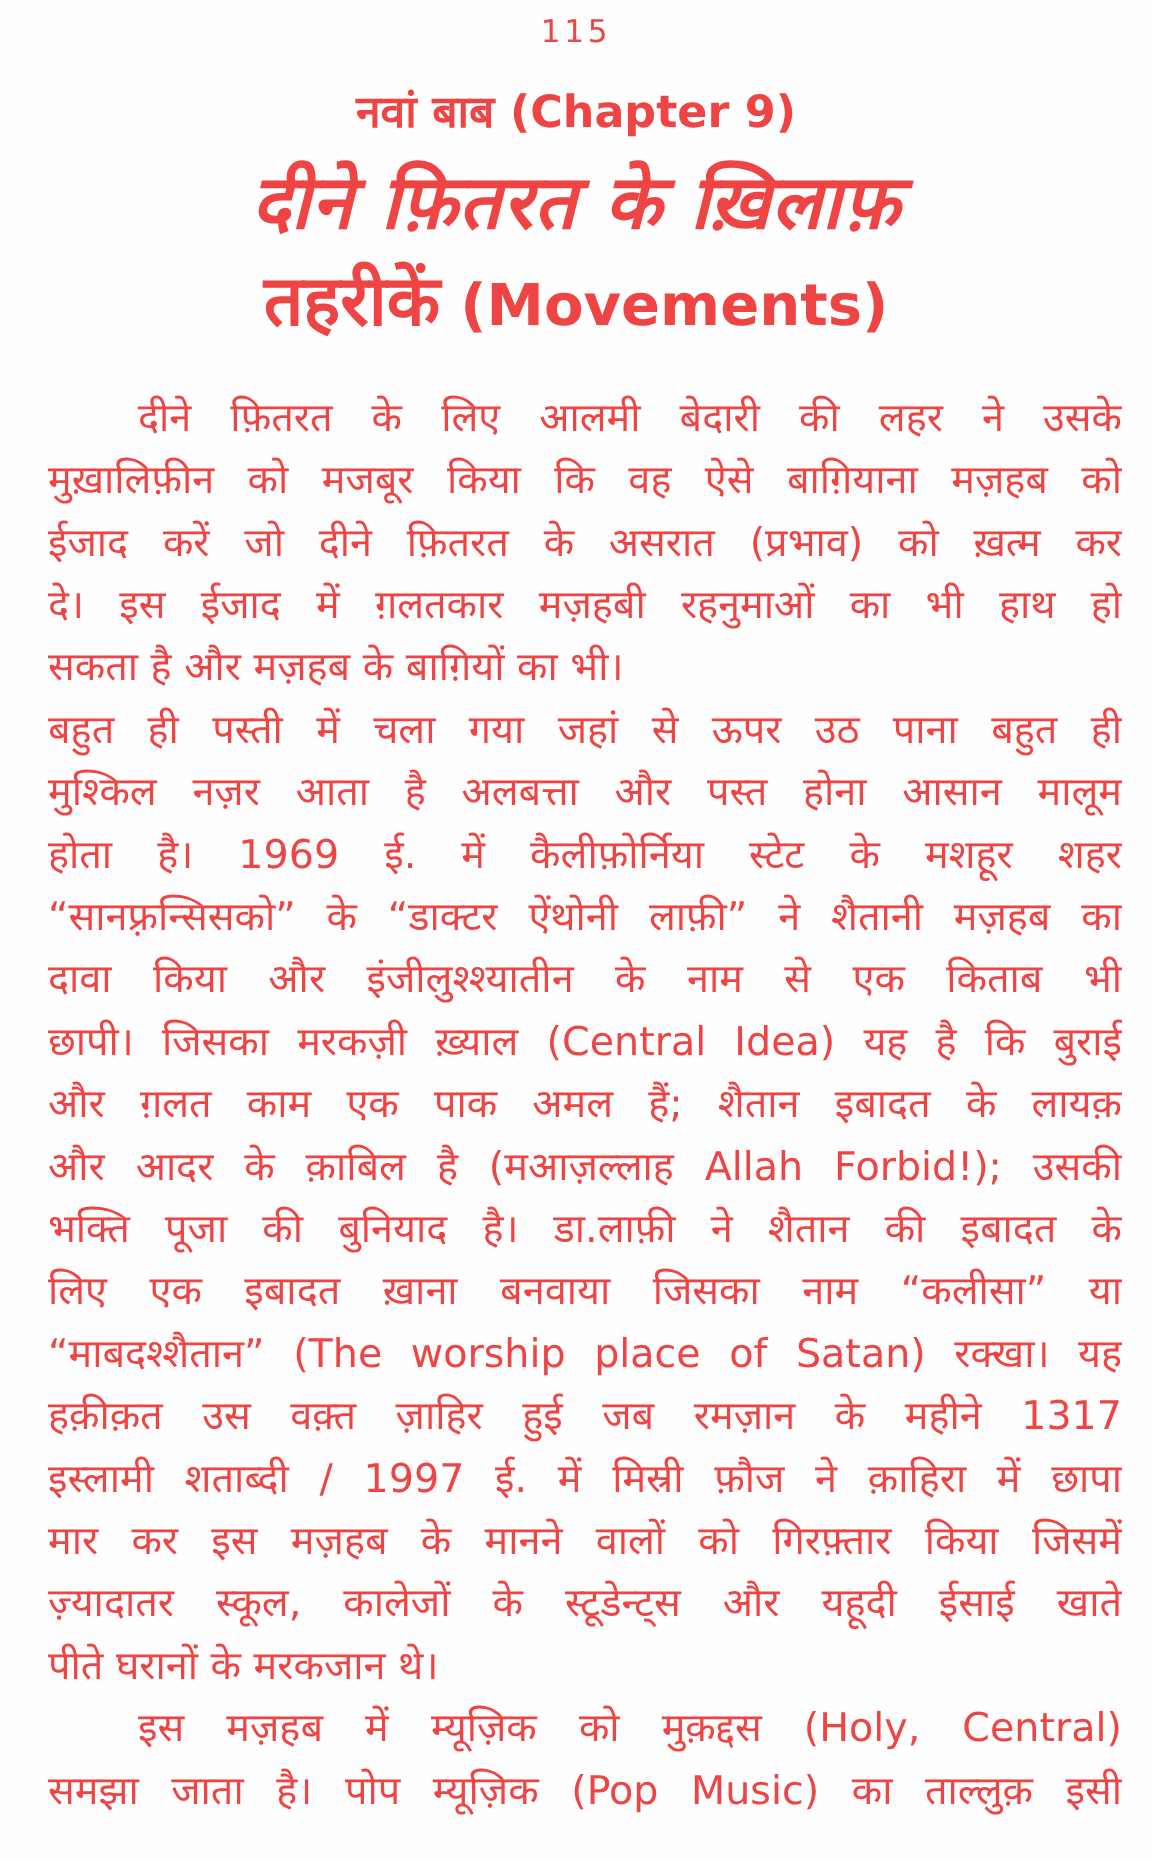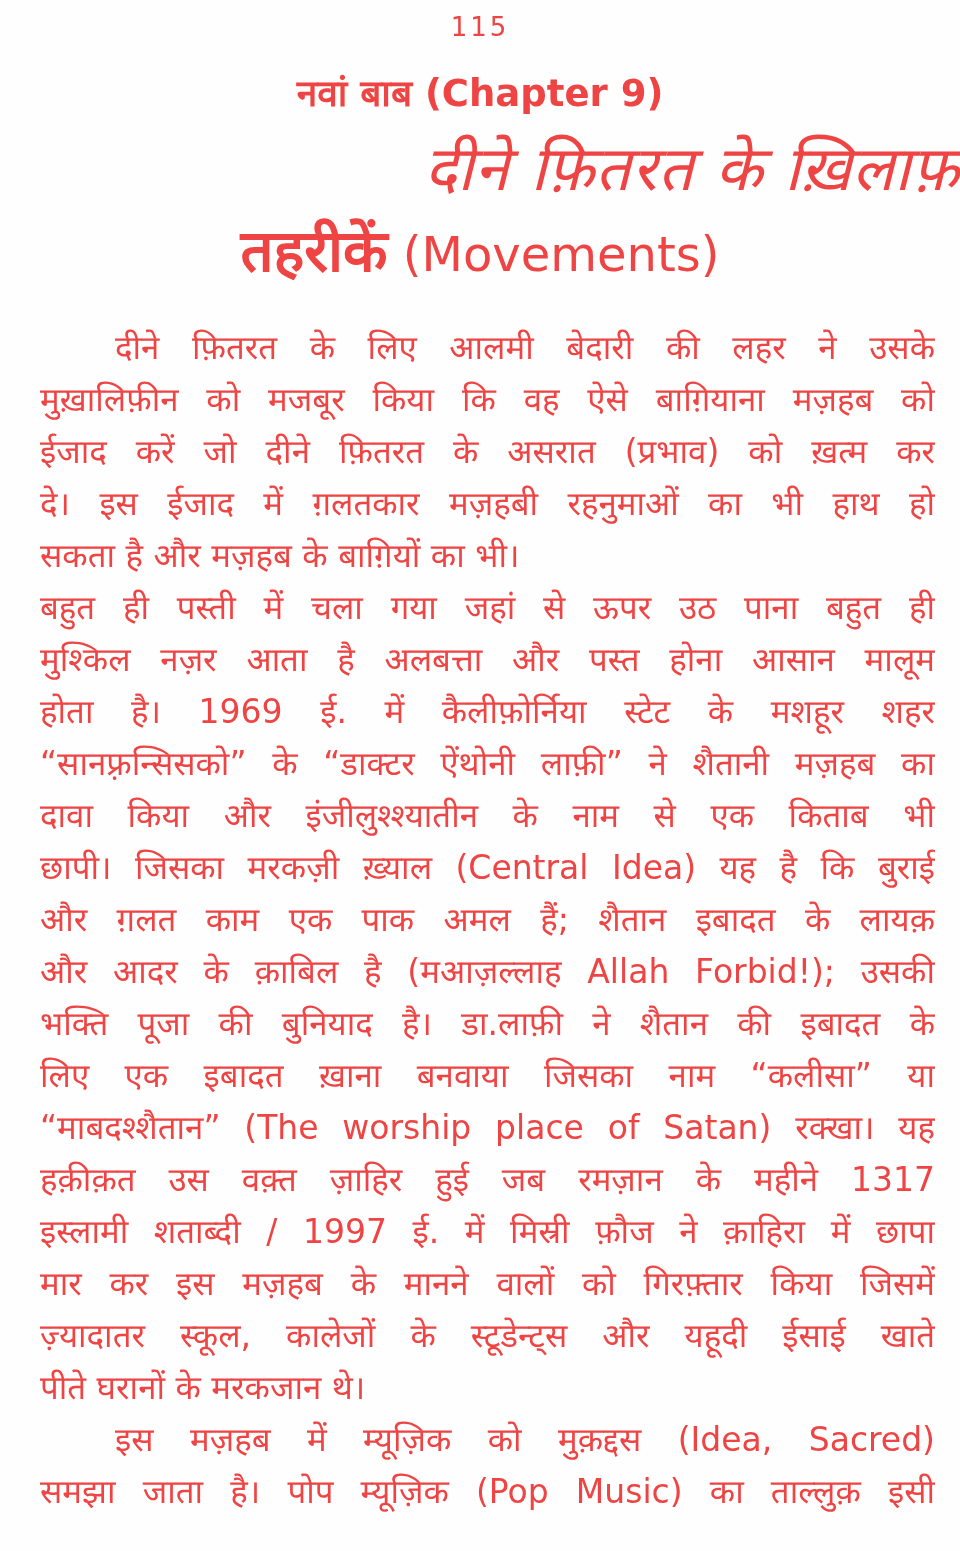--- a/index.html
+++ b/index.html
@@ -22,41 +22,41 @@
     font-weight: 500;
   }
   .chapter-heading {
     margin-top: 24px;
     text-align: center;
     font-size: 37px;
     font-weight: bold;
   }
   .title-line1 {
     margin-top: 10px;
-    text-align: right;
+    text-align: center;
     font-size: 62px;
     line-height: 84px;
-    font-weight: normal;
+    font-weight: bold;
     font-style: italic;
     letter-spacing: 1px;
     white-space: nowrap;
   }
   .title-line2 {
     margin-top: 2px;
     text-align: center;
     line-height: 76px;
     white-space: nowrap;
   }
   .title-line2 .dev {
     font-size: 58px;
     font-weight: bold;
   }
   .title-line2 .lat {
     font-size: 48px;
-    font-weight: normal;
+    font-weight: bold;
   }
   .body-text {
     margin-top: 18px;
     padding: 0 25px 0 40px;
     font-size: 33px;
   }
   .line {
     height: 52px;
     line-height: 52px;
     overflow: hidden;
@@ -104,18 +104,18 @@
       <div class="line">लिए एक इबादत ख़ाना बनवाया जिसका नाम “कलीसा” या</div>
       <div class="line">“माबदश्शैतान” (The worship place of Satan) रक्खा। यह</div>
       <div class="line">हक़ीक़त उस वक़्त ज़ाहिर हुई जब रमज़ान के महीने 1317</div>
       <div class="line">इस्लामी शताब्दी / 1997 ई. में मिस्री फ़ौज ने क़ाहिरा में छापा</div>
       <div class="line">मार कर इस मज़हब के मानने वालों को गिरफ़्तार किया जिसमें</div>
       <div class="line">ज़्यादातर स्कूल, कालेजों के स्टूडेन्ट्स और यहूदी ईसाई खाते</div>
       <div class="line end">पीते घरानों के मरकजान थे।</div>
     </div>
 
     <div>
-      <div class="line indent">इस मज़हब में म्यूज़िक को मुक़द्दस (Idea, Sacred)</div>
+      <div class="line indent">इस मज़हब में म्यूज़िक को मुक़द्दस (Holy, Central)</div>
       <div class="line">समझा जाता है। पोप म्यूज़िक (Pop Music) का ताल्लुक़ इसी</div>
     </div>
 
   </div>
 </div>
 
 </body></html>

